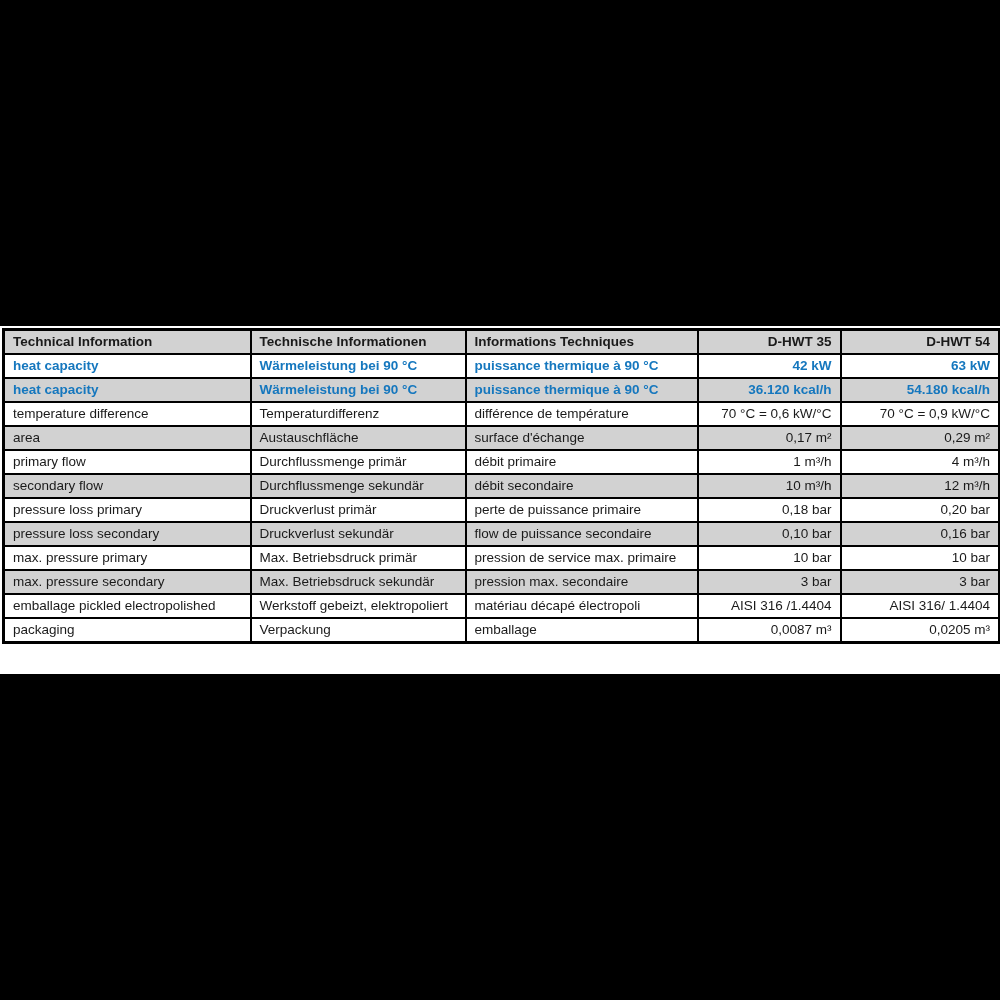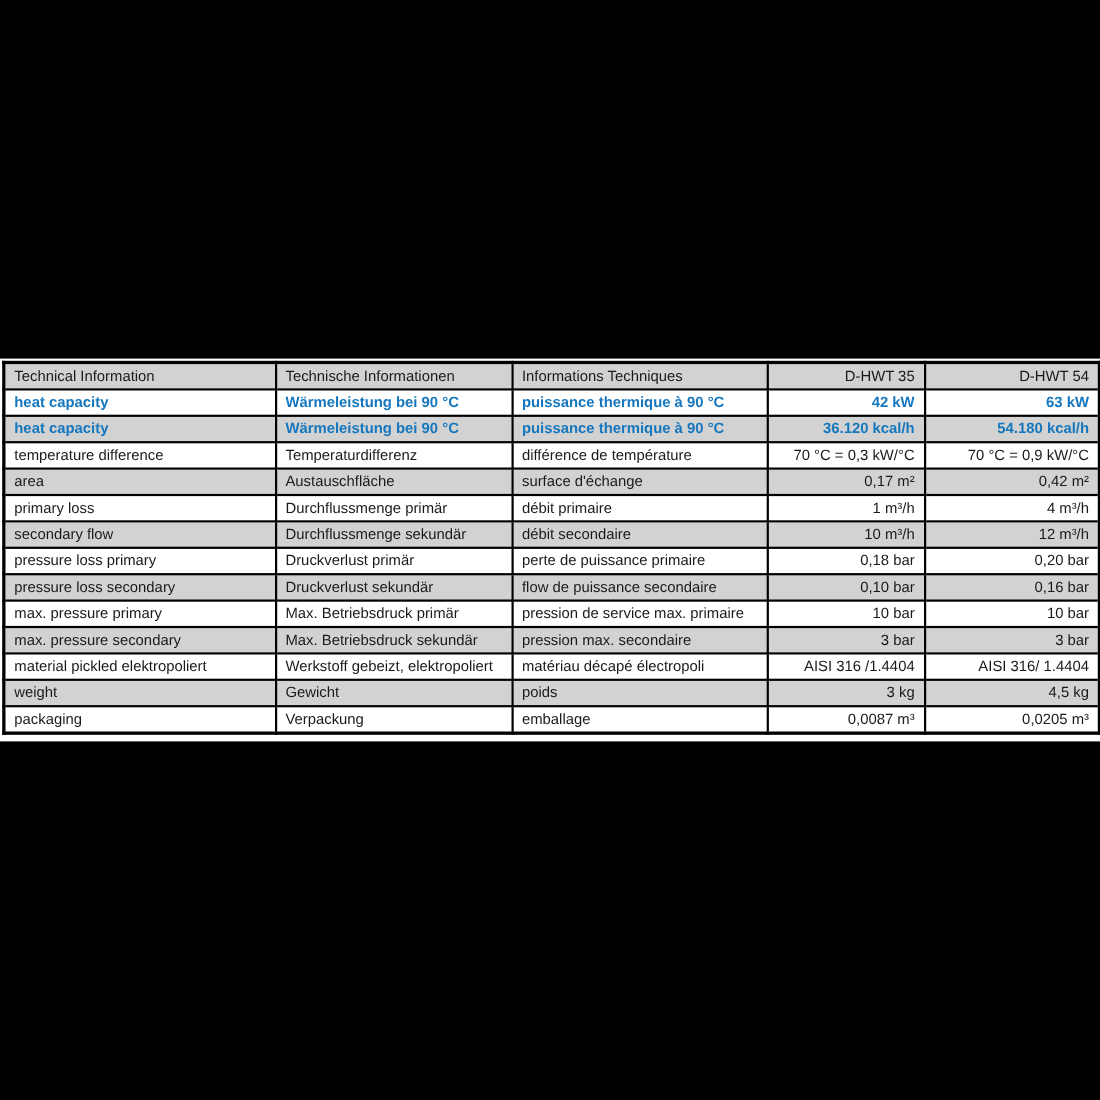--- a/index.html
+++ b/index.html
@@ -39,21 +39,21 @@
     border: 2px solid var(--border, #000);
     padding: 1px 8px;
     height: 20px;
     line-height: 20px;
     overflow: hidden;
     white-space: nowrap;
     box-sizing: content-box;
   }
   table.tech th {
     background: var(--header_bg, #d2d2d2);
-    font-weight: normal;
+    font-weight: bold;
     text-align: left;
   }
   table.tech th.center { text-align: right; }
   table.tech td { text-align: left; background: #fff; }
   table.tech td.center { text-align: right; }
   table.tech tr.alt td { background: var(--alt_row_bg, #d2d2d2); }
   table.tech tr.highlight td {
     color: var(--accent_blue, #1577be);
     font-weight: bold;
   }
@@ -97,32 +97,32 @@
             <td>heat capacity</td>
             <td>Wärmeleistung bei 90 °C</td>
             <td>puissance thermique à 90 °C</td>
             <td class="center">36.120 kcal/h</td>
             <td class="center">54.180 kcal/h</td>
           </tr>
           <tr>
             <td>temperature difference</td>
             <td>Temperaturdifferenz</td>
             <td>différence de température</td>
-            <td class="center">70 °C = 0,3 kW/°C</td>
+            <td class="center">70 °C = 0,6 kW/°C</td>
             <td class="center">70 °C = 0,9 kW/°C</td>
           </tr>
           <tr class="alt">
             <td>area</td>
             <td>Austauschfläche</td>
             <td>surface d'échange</td>
             <td class="center">0,17 m²</td>
-            <td class="center">0,42 m²</td>
+            <td class="center">0,29 m²</td>
           </tr>
           <tr>
-            <td>primary loss</td>
+            <td>primary flow</td>
             <td>Durchflussmenge primär</td>
             <td>débit primaire</td>
             <td class="center">1 m³/h</td>
             <td class="center">4 m³/h</td>
           </tr>
           <tr class="alt">
             <td>secondary flow</td>
             <td>Durchflussmenge sekundär</td>
             <td>débit secondaire</td>
             <td class="center">10 m³/h</td>
@@ -150,32 +150,25 @@
             <td class="center">10 bar</td>
           </tr>
           <tr class="alt">
             <td>max. pressure secondary</td>
             <td>Max. Betriebsdruck sekundär</td>
             <td>pression max. secondaire</td>
             <td class="center">3 bar</td>
             <td class="center">3 bar</td>
           </tr>
           <tr>
-            <td>material pickled elektropoliert</td>
+            <td>emballage pickled electropolished</td>
             <td>Werkstoff gebeizt, elektropoliert</td>
             <td>matériau décapé électropoli</td>
             <td class="center">AISI 316 /1.4404</td>
             <td class="center">AISI 316/ 1.4404</td>
-          </tr>
-          <tr class="alt">
-            <td>weight</td>
-            <td>Gewicht</td>
-            <td>poids</td>
-            <td class="center">3 kg</td>
-            <td class="center">4,5 kg</td>
           </tr>
           <tr>
             <td>packaging</td>
             <td>Verpackung</td>
             <td>emballage</td>
             <td class="center">0,0087 m³</td>
             <td class="center">0,0205 m³</td>
           </tr>
         </tbody>
     </table>

